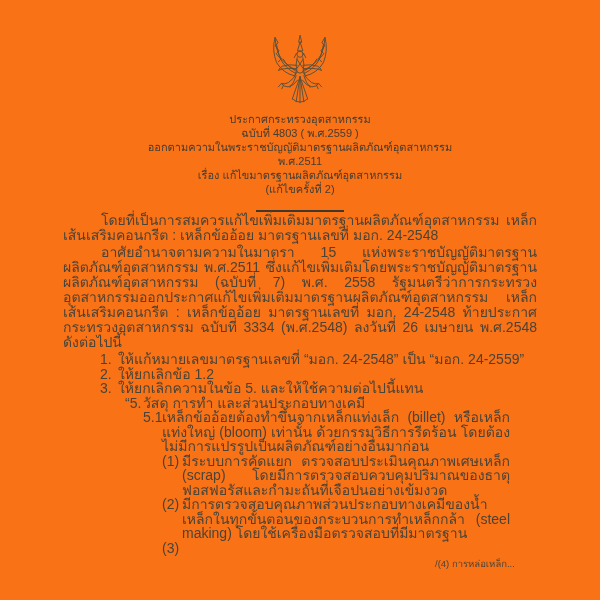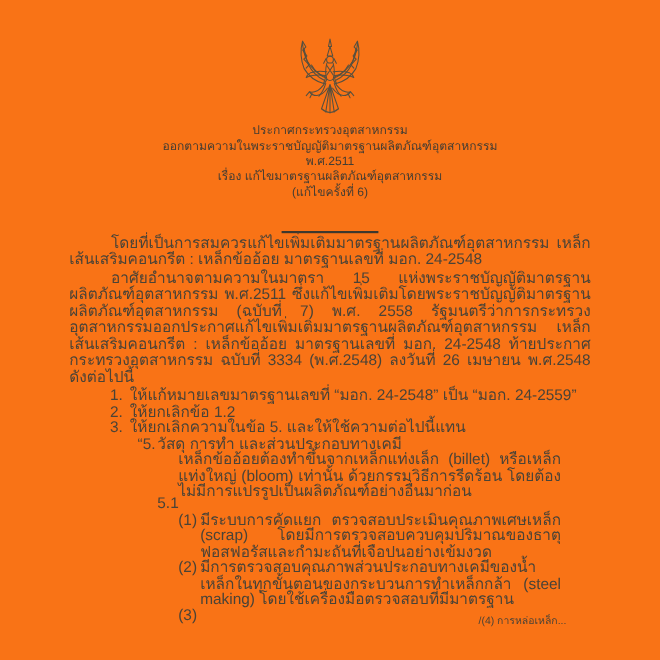--- a/index.html
+++ b/index.html
@@ -51,21 +51,21 @@
   .para { margin: 0 0 2px 0; text-indent: 38px; }
   .list-area { line-height: 14.5px; }
   .row { display: flex; }
   .row .num { flex: 0 0 auto; }
   .row .txt { flex: 1 1 auto; text-align: justify; }
   .lvl1 { padding-left: 37px; }
   .lvl1 .num { width: 18px; }
   .clause-head { padding-left: 62px; }
   .clause-head .num { width: 18px; }
   .lvl2 { padding-left: 80px; padding-right: 27px; }
-  .lvl2 .num { width: 19px; margin-top: 40px; }
+  .lvl2 .num { width: 19px; }
   .lvl3 { padding-left: 99px; padding-right: 27px; }
   .lvl3 .num { width: 20px; }
   .page-footer {
     position: absolute;
     top: 556px;
     left: 405px;
     font-size: 9.5px;
     color: #4a4337;
     margin-left: 30px;
   }
@@ -102,24 +102,25 @@
       <path d="M30.5 52 L27.5 55.5 M33 53.5 L31 57.5 M69.5 52 L72.5 55.5 M67 53.5 L69 57.5"></path>
 
       <path d="M50 45 L42 68 M50 45 L46 71 M50 45 L50 72 M50 45 L54 71 M50 45 L58 68"></path>
       <path d="M42 68 Q50 75 58 68"></path>
       <path d="M46 44 Q43.5 52 39.5 56 M54 44 Q56.5 52 60.5 56"></path>
     </g>
   </svg>
 
   <div class="doc-header">
     <div class="hline">ประกาศกระทรวงอุตสาหกรรม</div>
+    <div class="hline">ฉบับที่  4803  ( พ.ศ.2559 )</div>
     <div class="hline">ออกตามความในพระราชบัญญัติมาตรฐานผลิตภัณฑ์อุตสาหกรรม</div>
     <div class="hline">พ.ศ.2511</div>
     <div class="hline">เรื่อง แก้ไขมาตรฐานผลิตภัณฑ์อุตสาหกรรม</div>
-    <div class="hline">(แก้ไขครั้งที่ 6)</div>
+    <div class="hline">(แก้ไขครั้งที่ 2)</div>
   </div>
 
   <div class="divider"></div>
 
   <div class="content">
     <p class="para">โดยที่เป็นการสมควรแก้ไขเพิ่มเติมมาตรฐานผลิตภัณฑ์อุตสาหกรรม เหล็กเส้นเสริมคอนกรีต : เหล็กข้ออ้อย มาตรฐานเลขที่ มอก. 24-2548</p>
     <p class="para">อาศัยอำนาจตามความในมาตรา 15 แห่งพระราชบัญญัติมาตรฐานผลิตภัณฑ์อุตสาหกรรม พ.ศ.2511 ซึ่งแก้ไขเพิ่มเติมโดยพระราชบัญญัติมาตรฐานผลิตภัณฑ์อุตสาหกรรม (ฉบับที่ 7) พ.ศ. 2558 รัฐมนตรีว่าการกระทรวงอุตสาหกรรมออกประกาศแก้ไขเพิ่มเติมมาตรฐานผลิตภัณฑ์อุตสาหกรรม เหล็กเส้นเสริมคอนกรีต : เหล็กข้ออ้อย มาตรฐานเลขที่ มอก. 24-2548 ท้ายประกาศกระทรวงอุตสาหกรรม ฉบับที่ 3334 (พ.ศ.2548) ลงวันที่ 26 เมษายน พ.ศ.2548 ดังต่อไปนี้</p>
 
     <div class="list-area">
       <div class="row lvl1">

